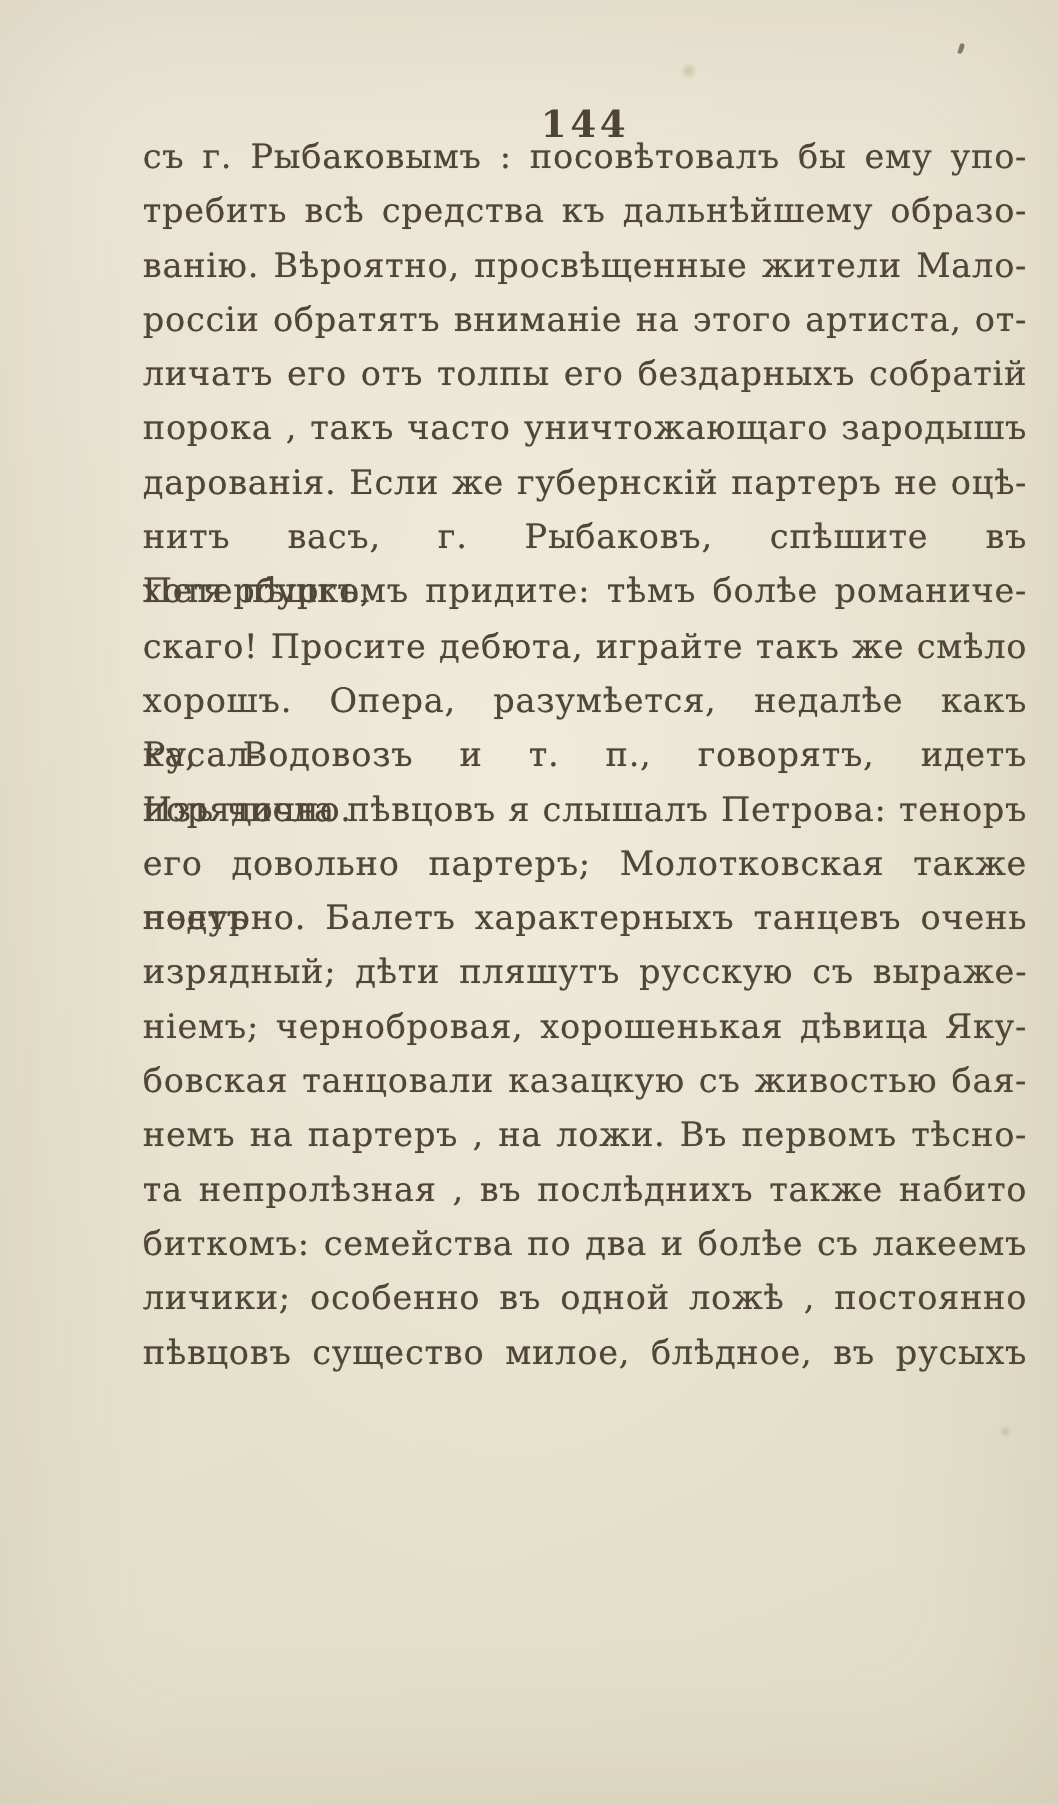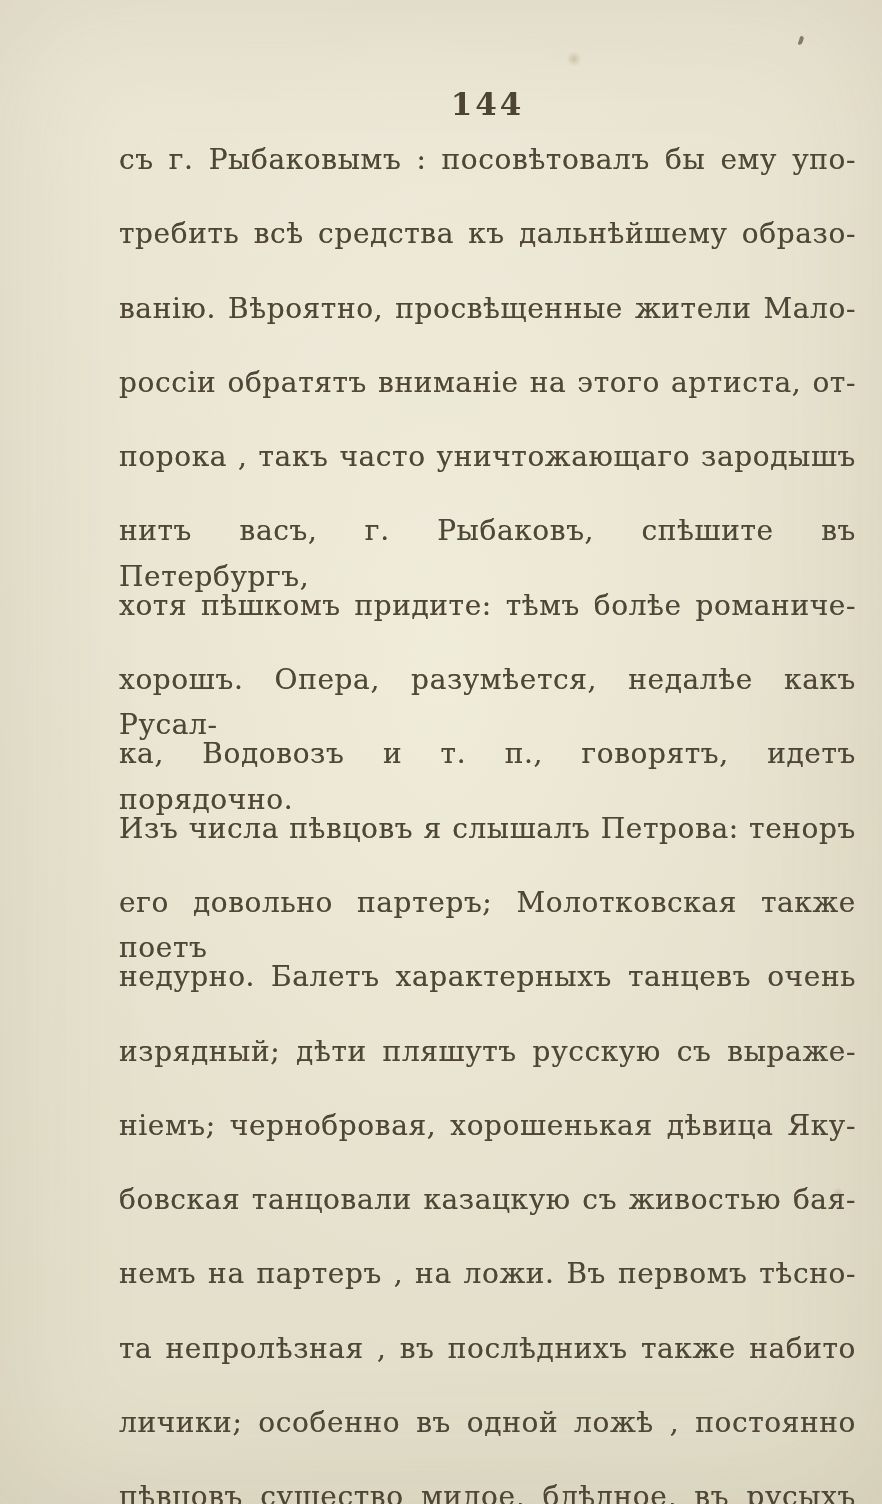--- a/index.html
+++ b/index.html
@@ -44,21 +44,20 @@
     line-height: 45.3px;
     letter-spacing: 0.6px;
     text-shadow: 0 0 0.6px rgba(79,70,55,0.55);
   }
   .line {
     text-align: justify;
     text-align-last: justify;
     white-space: normal;
     height: 45.3px;
     overflow: visible;
-    margin-top: 29px;
   }
   .ink-speck {
     position: absolute;
     background: #6b6350;
     border-radius: 50% 50% 50% 0;
     opacity: 0.8;
   }
   .speck-apostrophe {
     top: 36px;
     left: 799px;
@@ -95,30 +94,34 @@
 
   <span class="ink-speck speck-apostrophe"></span>
   <span class="stain"></span>
   <span class="stain-low"></span>
 
   <div class="text-block">
     <div class="line">съ г. Рыбаковымъ : посовѣтовалъ бы ему упо-</div>
     <div class="line">требить всѣ средства къ дальнѣйшему образо-</div>
     <div class="line">ванію. Вѣроятно, просвѣщенные жители Мало-</div>
     <div class="line">россіи обратятъ вниманіе на этого артиста, от-</div>
+    <div class="line">личатъ его отъ толпы его бездарныхъ собратій</div>
     <div class="line">порока , такъ часто уничтожающаго зародышъ</div>
+    <div class="line">дарованія. Если же губернскій партеръ не оцѣ-</div>
     <div class="line">нитъ васъ, г. Рыбаковъ, спѣшите въ Петербургъ,</div>
     <div class="line">хотя пѣшкомъ придите: тѣмъ болѣе романиче-</div>
+    <div class="line">скаго! Просите дебюта, играйте такъ же смѣло</div>
     <div class="line">хорошъ. Опера, разумѣется, недалѣе какъ Русал-</div>
     <div class="line">ка, Водовозъ и т. п., говорятъ, идетъ порядочно.</div>
     <div class="line">Изъ числа пѣвцовъ я слышалъ Петрова: теноръ</div>
     <div class="line">его довольно партеръ; Молотковская также поетъ</div>
     <div class="line">недурно. Балетъ характерныхъ танцевъ очень</div>
     <div class="line">изрядный; дѣти пляшутъ русскую съ выраже-</div>
     <div class="line">ніемъ; чернобровая, хорошенькая дѣвица Яку-</div>
     <div class="line">бовская танцовали казацкую съ живостью бая-</div>
     <div class="line">немъ на партеръ , на ложи. Въ первомъ тѣсно-</div>
     <div class="line">та непролѣзная , въ послѣднихъ также набито</div>
+    <div class="line">биткомъ: семейства по два и болѣе съ лакеемъ</div>
     <div class="line">личики; особенно въ одной ложѣ , постоянно</div>
     <div class="line">пѣвцовъ существо милое, блѣдное, въ русыхъ</div>
   </div>
 
 </div>
 
 </body></html>

